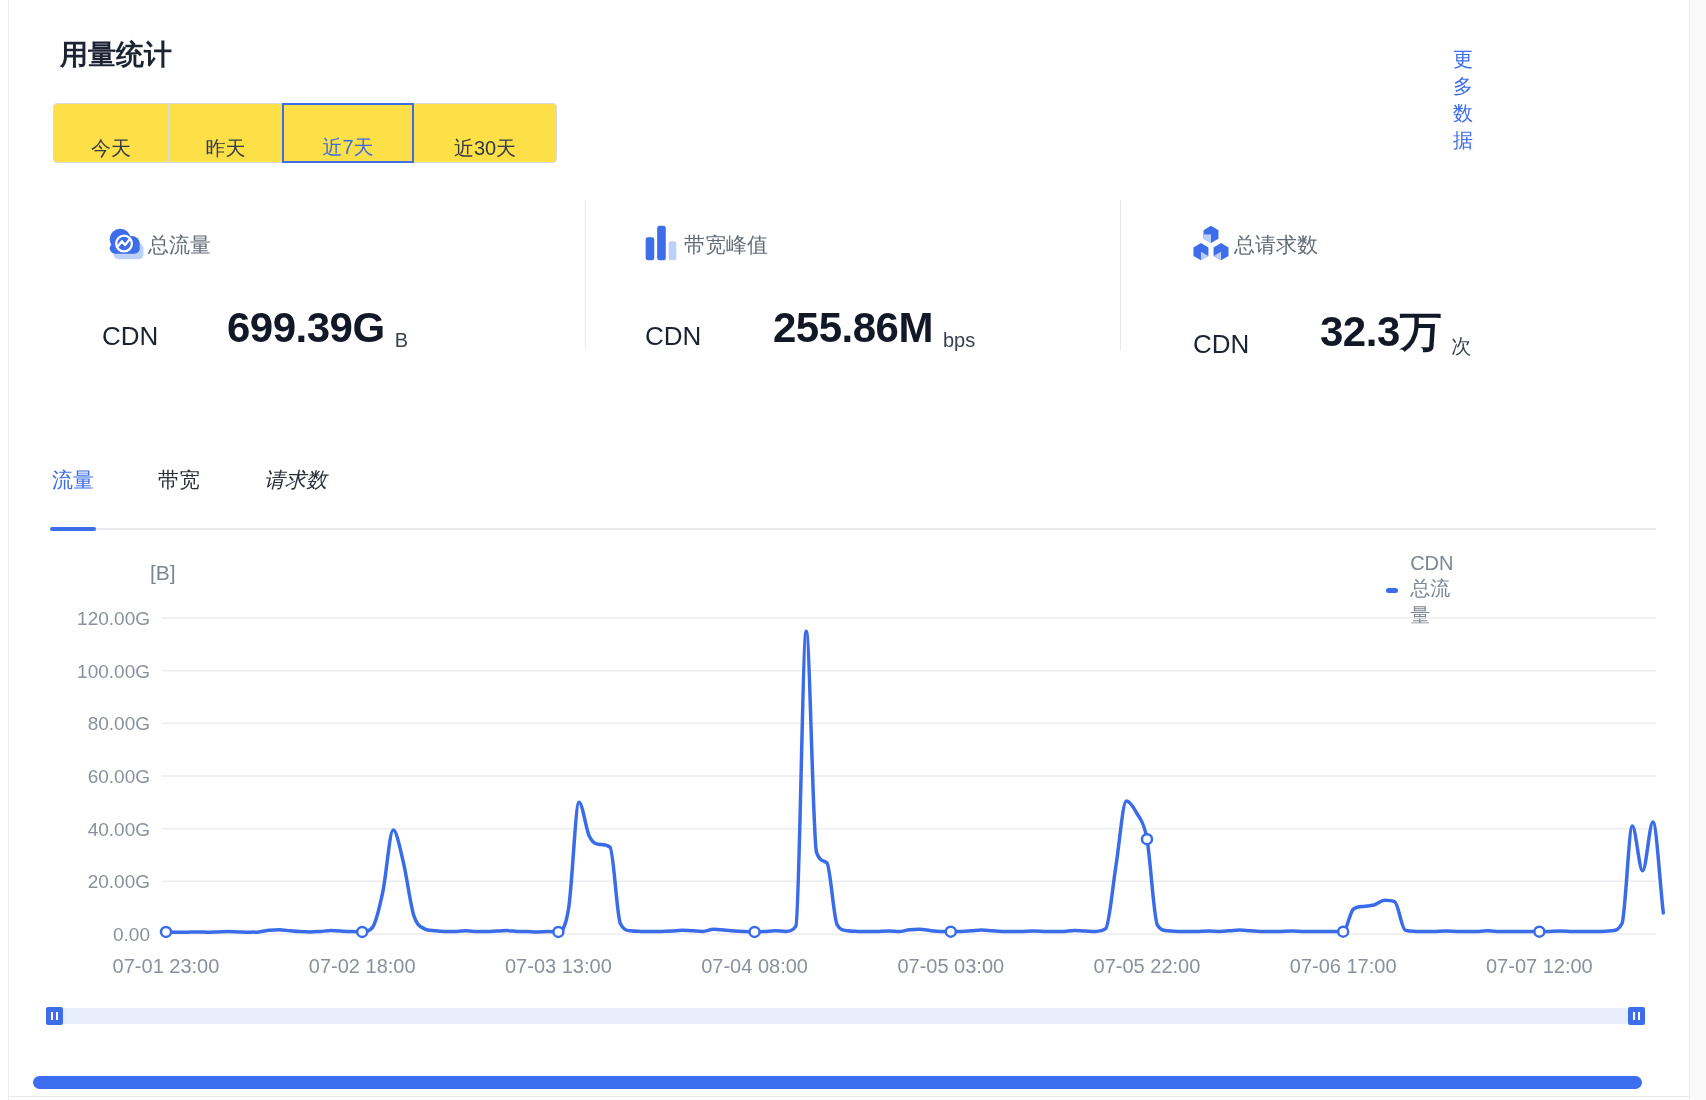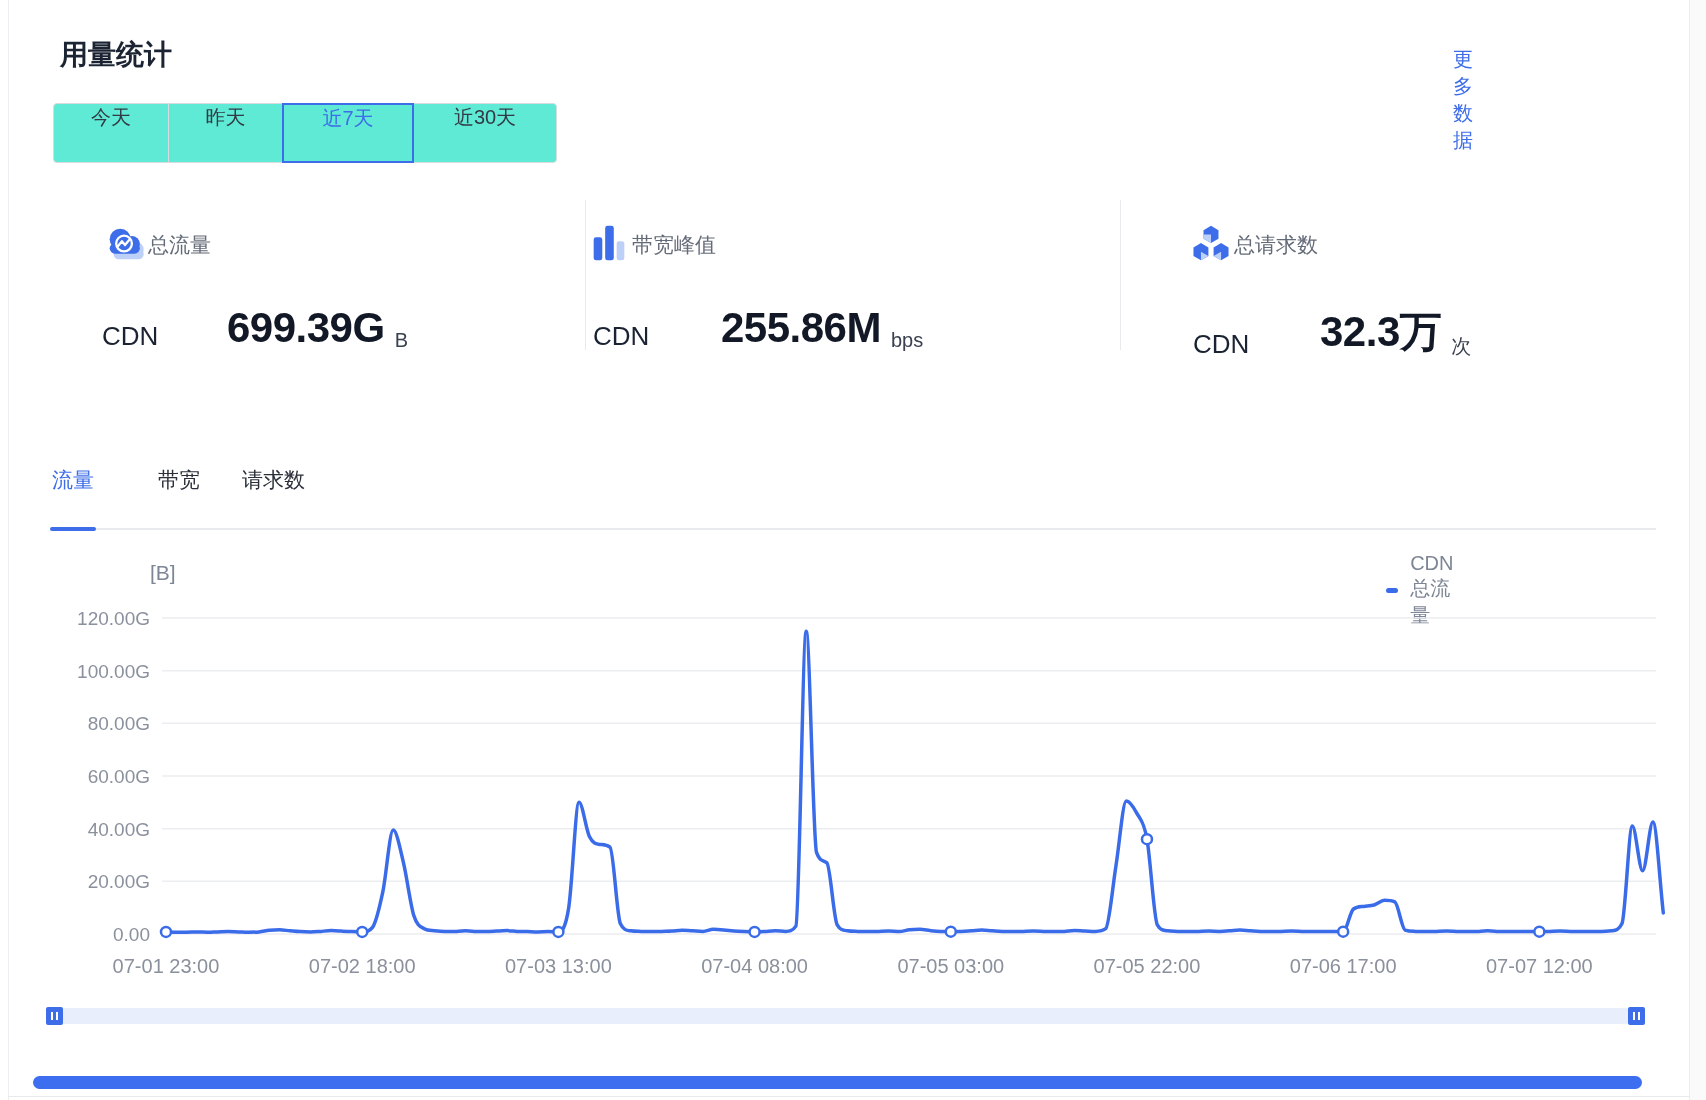--- a/index.html
+++ b/index.html
@@ -7,47 +7,47 @@
     font-family:"Liberation Sans","DejaVu Sans",sans-serif; }
   .page { position:relative; width:1418px; height:1100px; background:#fff; }
   .page-left-border { position:absolute; left:8px; top:0; width:1px; height:1100px; background:#ebedf0; }
   .page-bottom-border { position:absolute; left:8px; top:1096px; width:1681px; height:1px; background:#e7e9ed; }
   .right-gutter { position:absolute; left:1689px; top:0; width:17px; height:1100px; background:#fafafb; border-left:1px solid #ececf0; }
 
   .page-title { position:absolute; left:60px; top:36px; font-size:28px; font-weight:700; color:#1c2433; }
   .more-link { position:absolute; left:1453px; top:46px; font-size:20px; color:#3d6de9; cursor:pointer; text-decoration:none; }
 
   .range-tabs { position:absolute; left:53px; top:103px; display:flex; }
-  .range-tab { height:60px; background:#5eead4; border:1px solid #d8dbe0; margin-left:-1px;
-    display:flex; align-items:flex-start; justify-content:center; font-size:20px; color:#333a45; cursor:pointer; position:relative; }
+  .range-tab { height:60px; background:#fde047; border:1px solid #d8dbe0; margin-left:-1px;
+    display:flex; align-items:flex-end; justify-content:center; font-size:20px; color:#333a45; cursor:pointer; position:relative; }
   .range-tab:first-child { margin-left:0; border-radius:4px 0 0 4px; }
   .range-tab:last-child { border-radius:0 4px 4px 0; }
   .range-tab.active { border:2px solid #3d6de9; color:#3d6de9; z-index:2; }
   .rt-w1 { width:116px; } .rt-w2 { width:115px; } .rt-w3 { width:132px; } .rt-w4 { width:144px; }
 
   .stats-row { position:absolute; left:60px; top:200px; width:1590px; height:150px; display:flex; }
   .stat-card { position:relative; height:150px; }
   .stat-card.c1 { width:525px; padding-left:42px; }
-  .stat-card.c2 { width:535px; border-left:1px solid #e8eaee; }
+  .stat-card.c2 { width:535px; padding-left:52px; border-left:1px solid #e8eaee; }
   .stat-card.c3 { width:530px; padding-left:67px; border-left:1px solid #e8eaee; }
   .stat-head { display:flex; align-items:center; margin-top:22px; height:46px; }
   .stat-icon { width:46px; height:46px; flex:0 0 46px; }
   .stat-label { font-size:21px; color:#646b78; }
   .stat-value-row { display:flex; align-items:flex-end; margin-top:36px; }
   .stat-product { font-size:26px; font-weight:500; color:#1b2332; width:125px; }
   .stat-card.c2 .stat-product { margin-left:7px; width:128px; }
   .stat-card.c3 .stat-product { margin-left:5px; width:127px; }
   .stat-value { font-size:42px; font-weight:700; color:#121826; letter-spacing:-0.5px; }
   .stat-unit { font-size:20px; color:#3a4150; margin-left:10px; }
 
   .chart-tabs { position:absolute; left:0; top:466px; display:flex; align-items:center; }
   .chart-tab { font-size:21px; color:#2a2f3a; cursor:pointer; }
   .chart-tab.t1 { margin-left:52px; }
   .chart-tab.t2 { margin-left:64px; }
-  .chart-tab.t3 { margin-left:42px; }
+  .chart-tab.t3 { margin-left:64px;font-style:italic; }
   .chart-tab.active { color:#3d6de9; }
   .tabs-divider { position:absolute; left:50px; top:528px; width:1606px; height:2px; background:#e9eaee; }
   .tabs-underline { position:absolute; left:50px; top:527px; width:46px; height:4px; border-radius:2px; background:#3d6de9; }
 
   .chart-unit-label { position:absolute; left:150px; top:561px; font-size:21px; color:#7d8695; }
   .chart-legend { position:absolute; left:1386px; top:552px; display:flex; align-items:center; gap:12px; cursor:pointer; }
   .legend-dash { width:24px; height:5px; border-radius:2.5px; background:#3a6be8; }
   .legend-label { font-size:20px; color:#7d8695; }
 
   .chart-svg { position:absolute; left:0; top:540px; width:1706px; height:450px; }

